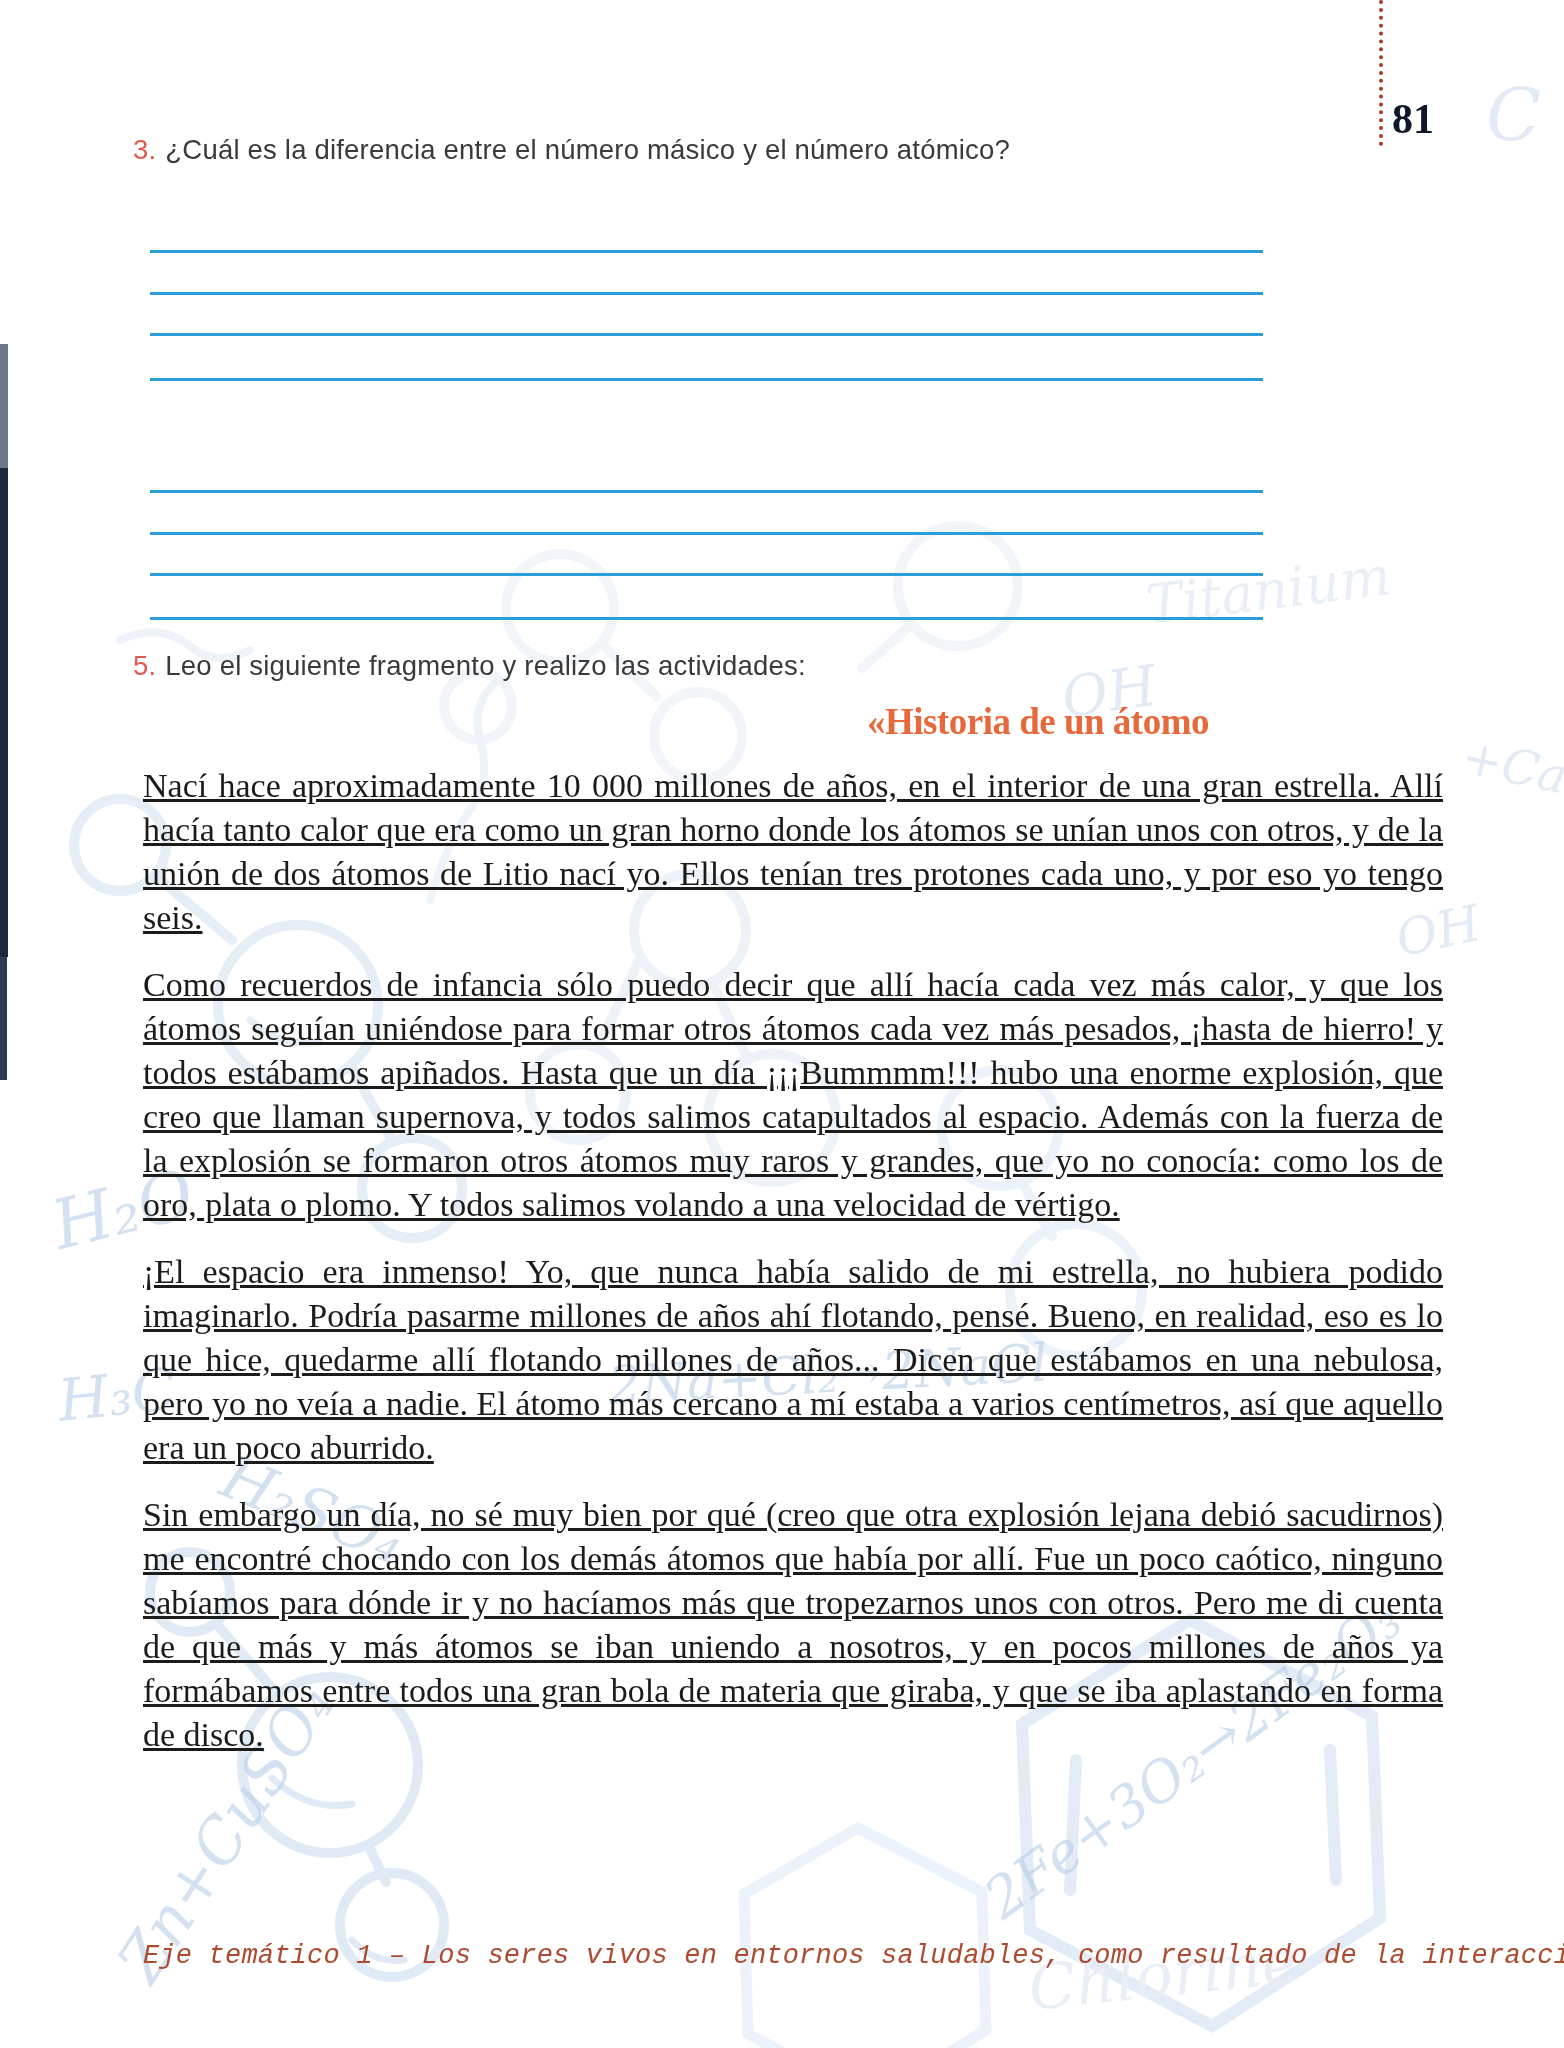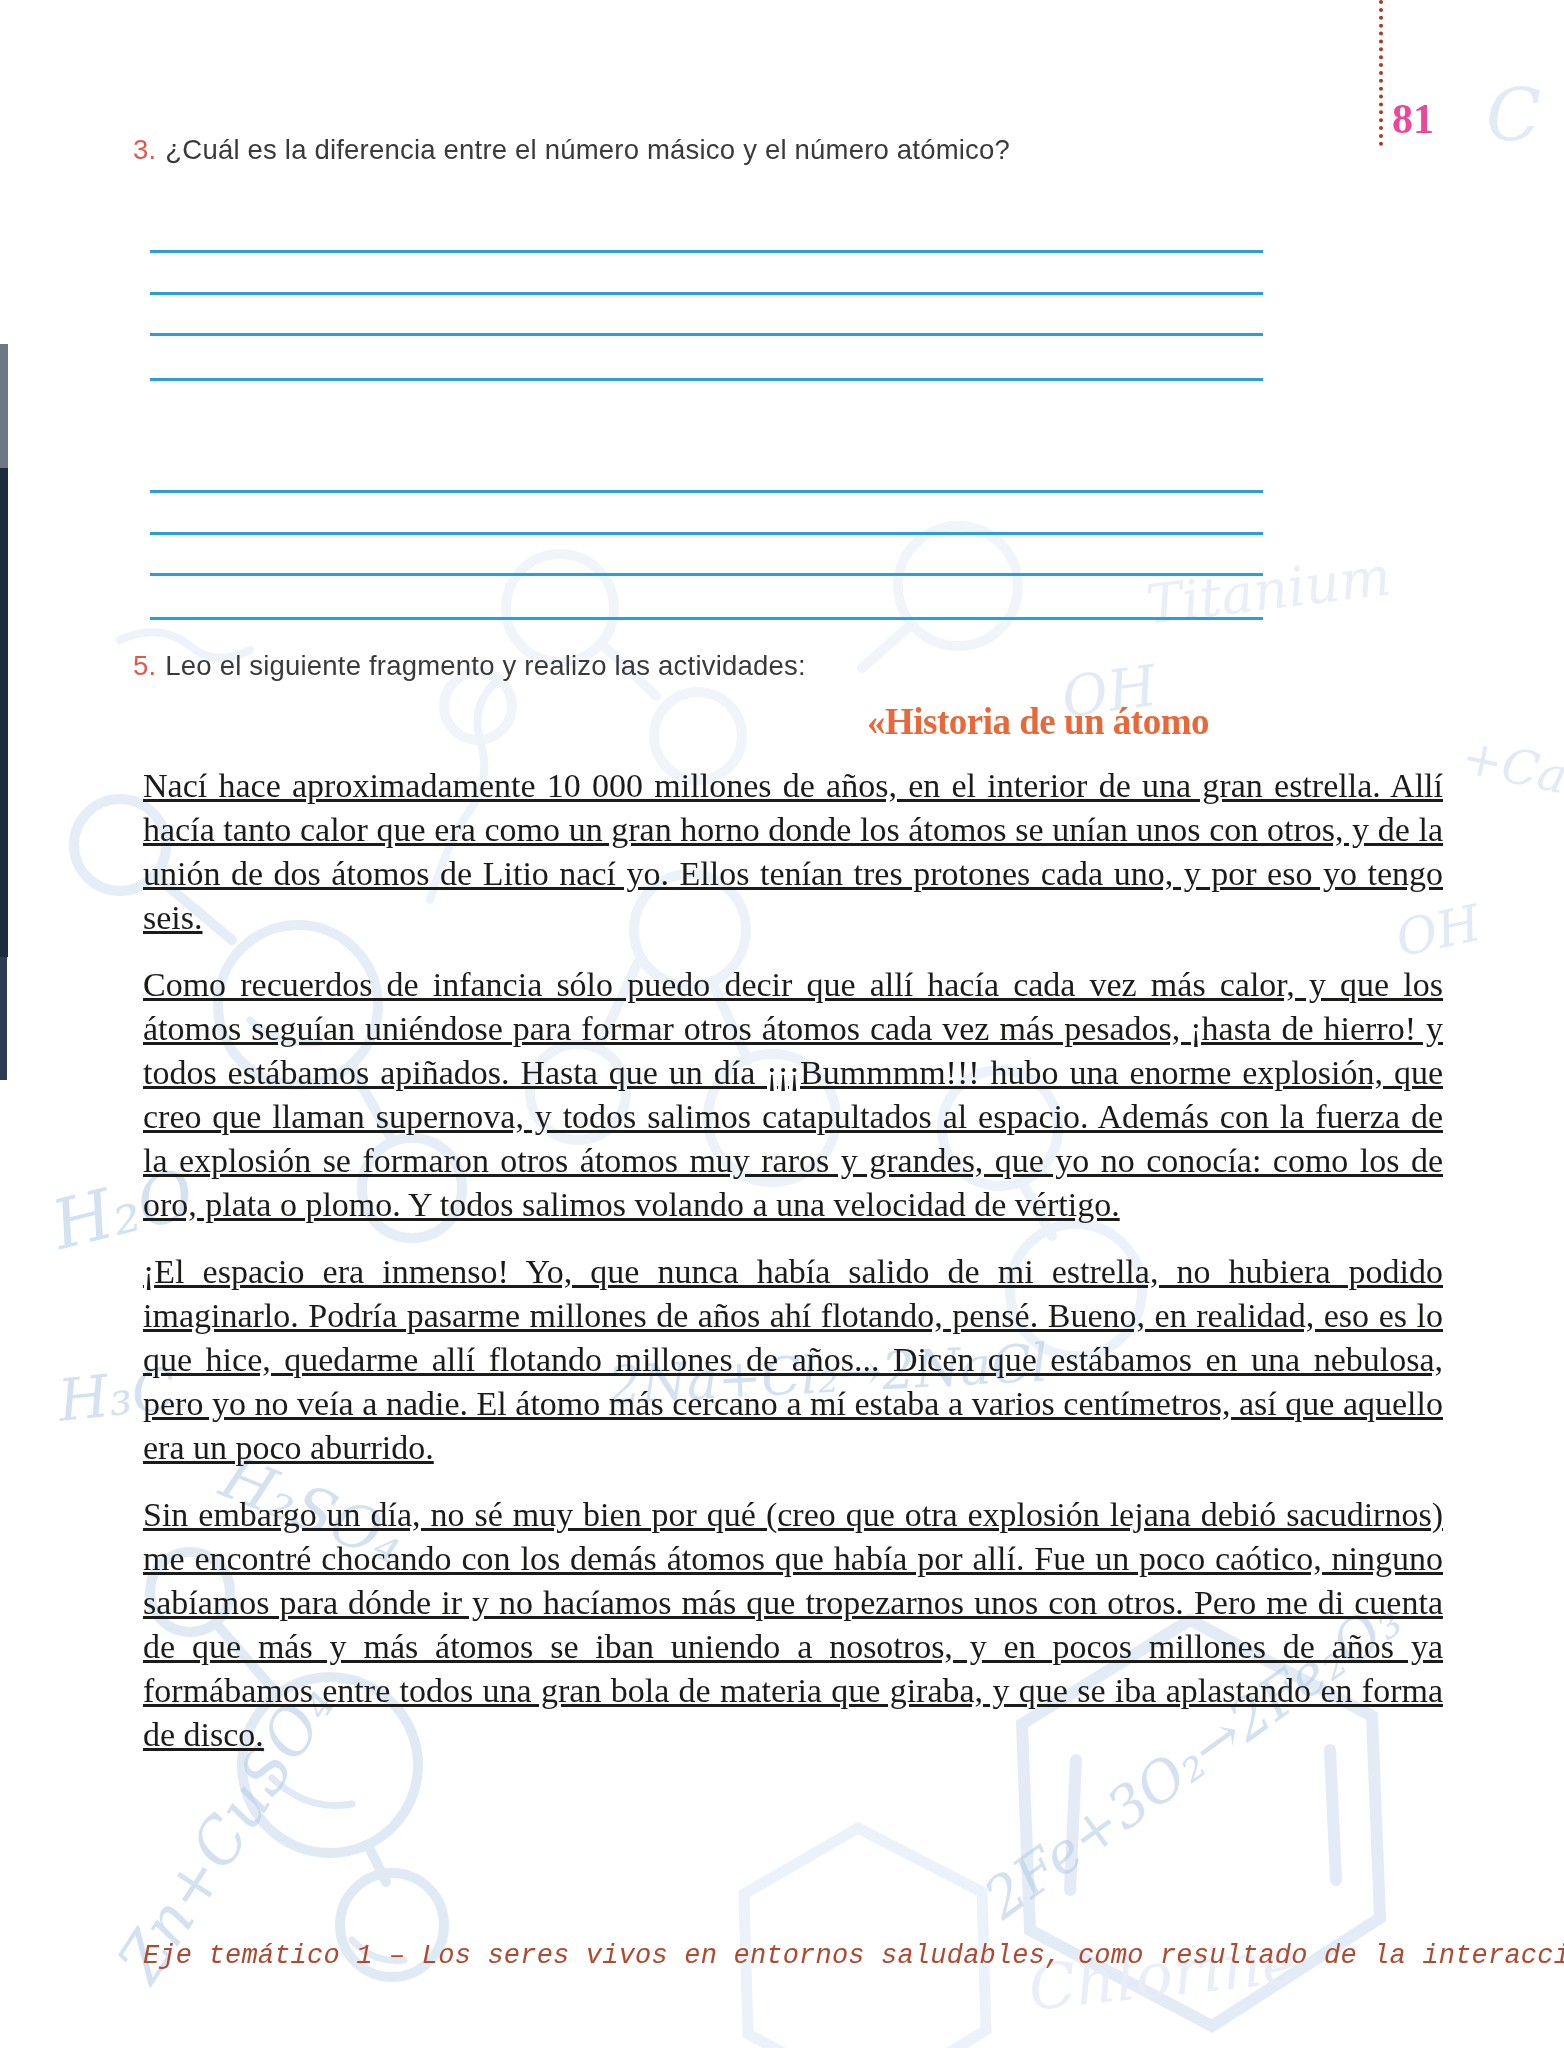--- a/index.html
+++ b/index.html
@@ -23,21 +23,21 @@
   }
   .wm-text.faint{color:#dfe8f4;opacity:.9;}
   .wm-text.ghost{color:#e9eef6;opacity:.95;}
   
   .edge-tab{position:absolute;left:0;z-index:3;}
   
   .dotted-rule{position:absolute;z-index:2;border-left:4px dotted #b23526;width:0;}
   .page-number{
     position:absolute;z-index:2;
     font-family:"Liberation Serif",serif;font-weight:700;
-    font-size:42px;color:#ec4899;line-height:1;
+    font-size:42px;color:#0f172a;line-height:1;
   }
   
   .question{
     position:absolute;z-index:2;left:133px;
     font-size:27.5px;color:#3a3a3a;letter-spacing:.2px;
     white-space:nowrap;
   }
   .q-num{color:#e05a4c;margin-right:9px;}
   .q-num.tight{margin-right:2px;}
   .answer-line{

